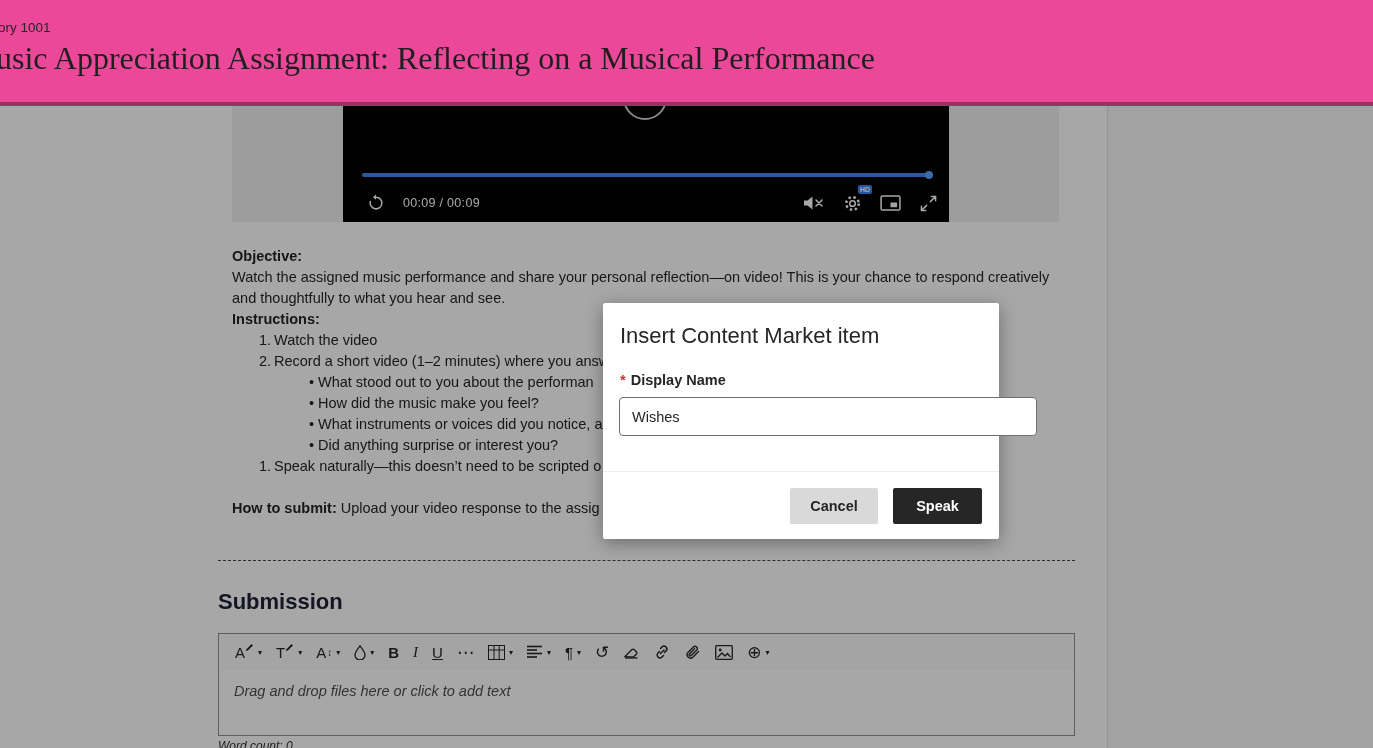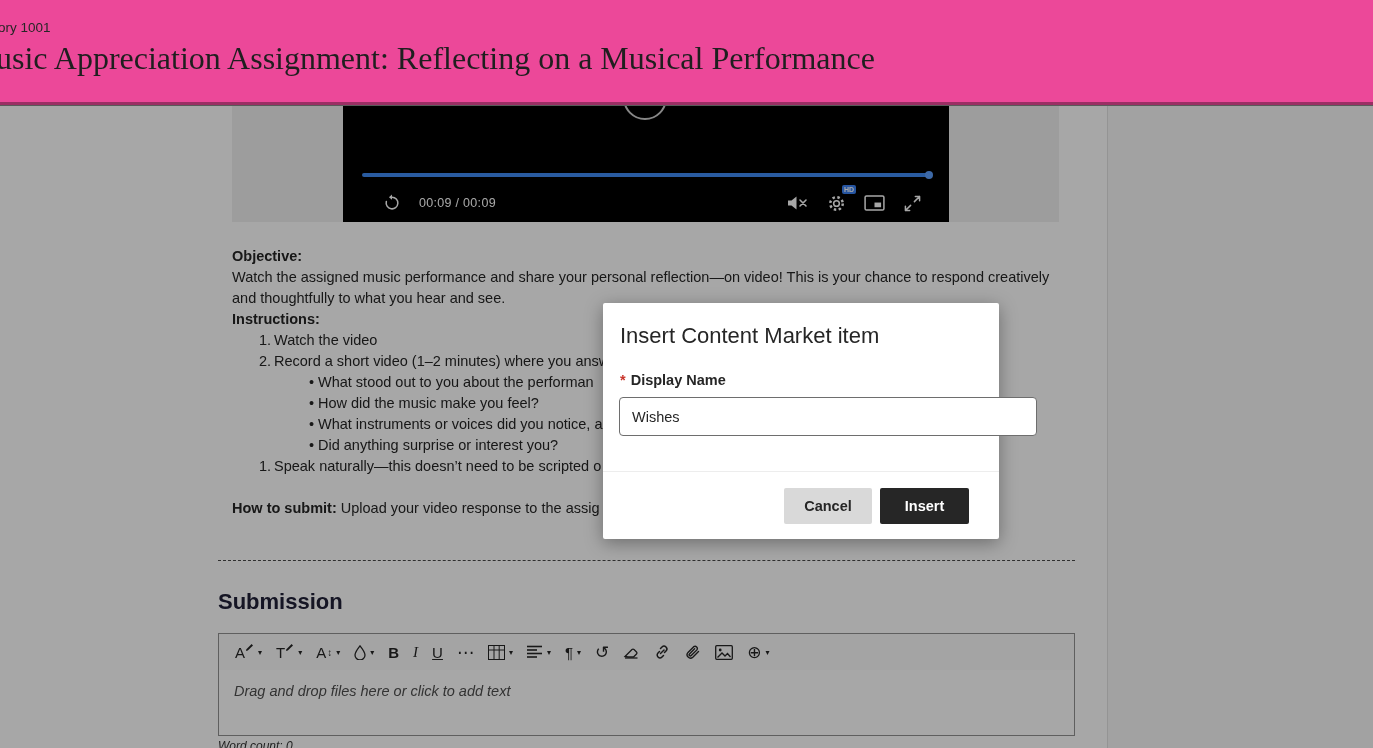--- a/index.html
+++ b/index.html
@@ -15,21 +15,21 @@
   
   .body-area { position:absolute; top:102px; left:0; right:0; bottom:0; background:#fff; overflow:hidden; z-index:1; }
   .right-panel { position:absolute; top:0; bottom:0; left:1107px; right:0; background:#f7f7f7; border-left:1px solid #e3e3e3; }
 
   
   .video-shell { position:absolute; left:232px; top:0; width:827px; height:120px; background:#f0f0f0; }
   .video { position:absolute; left:111px; top:0; width:606px; height:120px; background:#000; overflow:hidden; }
   .replay-ring { position:absolute; left:280px; top:-26px; width:44px; height:44px; border:2px solid #cfcfcf; border-radius:50%; }
   .progress { position:absolute; left:19px; top:71px; width:566px; height:4px; background:#3f8cf4; border-radius:2px; }
   .progress-knob { position:absolute; left:582px; top:69px; width:8px; height:8px; border-radius:50%; background:#5ea0ff; }
-  .vcontrols { position:absolute; left:0; right:0; bottom:3px; height:32px; display:flex; align-items:center; padding:0 24px; color:#fff; }
+  .vcontrols { position:absolute; left:0; right:0; bottom:3px; height:32px; display:flex; align-items:center; padding:0 8px; color:#fff; }
   .vtime { margin-left:14px; font-size:12.5px; color:#fff; letter-spacing:0.3px; }
   .vspacer { flex:1; }
   .vicon { display:inline-flex; align-items:center; justify-content:center; width:26px; height:26px; margin-left:12px; position:relative; cursor:pointer; }
   .hd-badge { position:absolute; top:-5px; right:-7px; background:#3b82f6; color:#fff; font-size:7px; font-weight:700; padding:1px 2px; border-radius:2px; line-height:1; }
 
   
   .content { position:absolute; left:232px; top:144px; width:840px; font-size:14.5px; line-height:21px; color:#262626; }
   .content .lbl { font-weight:700; }
   .step { padding-left:27px; }
   .step .num { display:inline-block; min-width:15px; }
@@ -57,21 +57,21 @@
   .placeholder { padding:13px 15px; font-style:italic; color:#4f4f4f; font-size:14.5px; }
   .wordcount { position:absolute; left:218px; top:637px; font-size:12px; font-style:italic; color:#333; }
 
   
   .overlay { position:absolute; top:102px; left:0; right:0; bottom:0; background:rgba(0,0,0,0.345); z-index:40; }
   .modal { position:absolute; left:603px; top:303px; width:396px; height:236px; background:#fff; z-index:60; border-radius:2px; box-shadow:0 4px 18px rgba(0,0,0,0.35); }
   .modal-title { position:absolute; left:17px; top:20px; font-size:22px; font-weight:400; color:#262626; }
   .field-label { position:absolute; left:17px; top:69px; font-size:14.5px; font-weight:600; color:#262626; }
   .req { color:#c9352b; margin-right:5px; font-weight:700; }
   .modal-input { position:absolute; left:16px; top:94px; width:418px; height:39px; border:1px solid #6e6e6e; border-radius:4px; font-size:14.5px; padding:0 12px; color:#262626; font-family:inherit; background:#fff; }
-  .modal-footer { position:absolute; left:0; right:0; bottom:0; height:68px; display:flex; align-items:center; justify-content:flex-end; gap:8px; padding-right:30px; border-top:1px solid #ededed; }
+  .modal-footer { position:absolute; left:0; right:0; bottom:0; height:68px; display:flex; align-items:center; justify-content:flex-end; gap:15px; padding-right:17px; border-top:1px solid #ededed; }
   .btn { height:36px; border:none; border-radius:2px; font-size:14.5px; font-weight:700; font-family:inherit; cursor:pointer; }
   .btn-cancel { width:88px; background:#d9d9d9; color:#262626; }
   .btn-insert { width:89px; background:#262626; color:#fff; }
 </style>
 </head>
 <body>
 
 <div class="page">
 
   <div class="header">
@@ -248,17 +248,17 @@
   <div class="overlay"></div>
 
   <div class="modal">
     <div class="modal-title">Insert Content Market item</div>
     <div class="field-label">
       <span class="req">*</span><span>Display Name</span>
     </div>
     <input class="modal-input" type="text" value="Wishes" style="">
     <div class="modal-footer">
       <button class="btn btn-cancel">Cancel</button>
-      <button class="btn btn-insert">Insert</button>
+      <button class="btn btn-insert">Speak</button>
     </div>
   </div>
 
 </div>
 
 </body></html>

